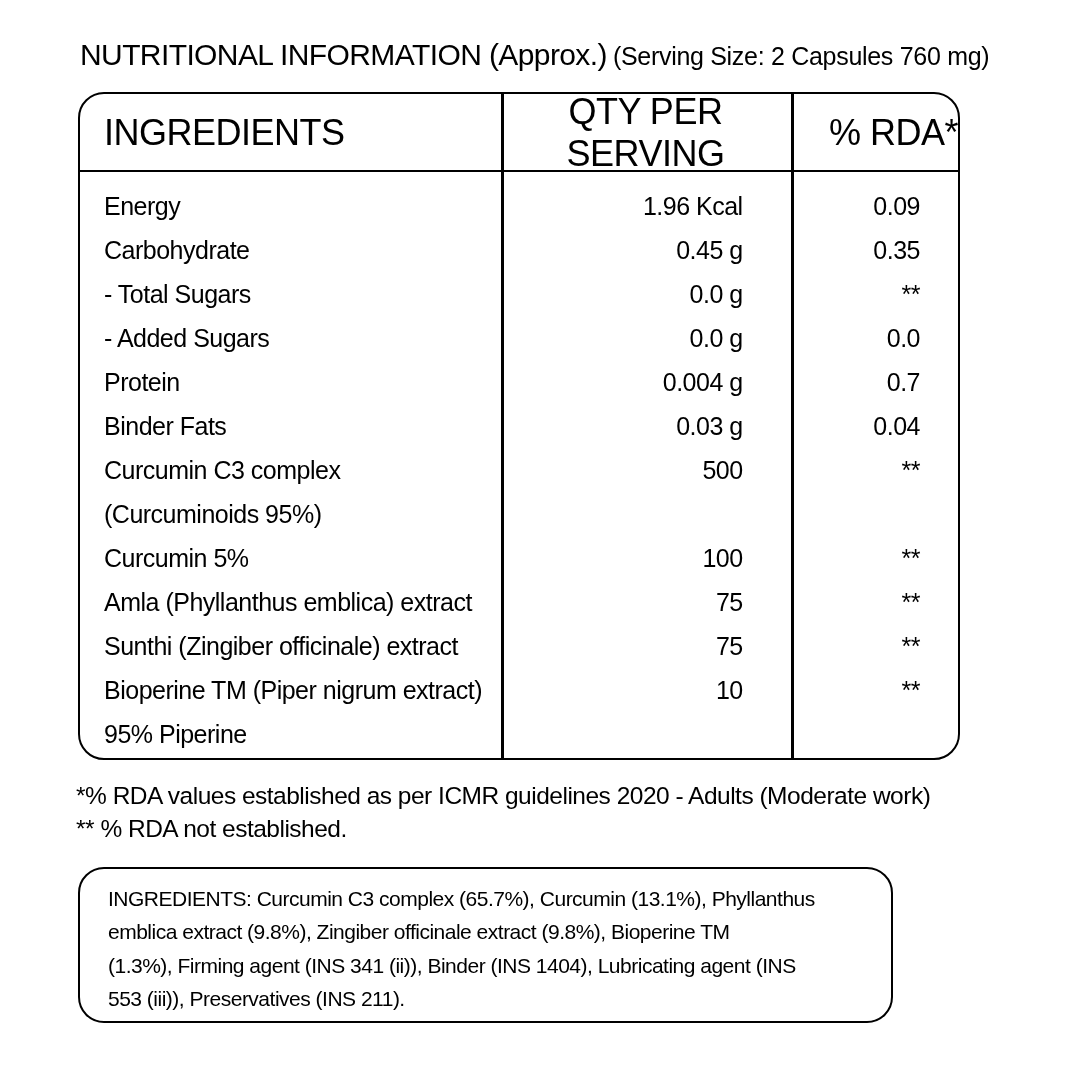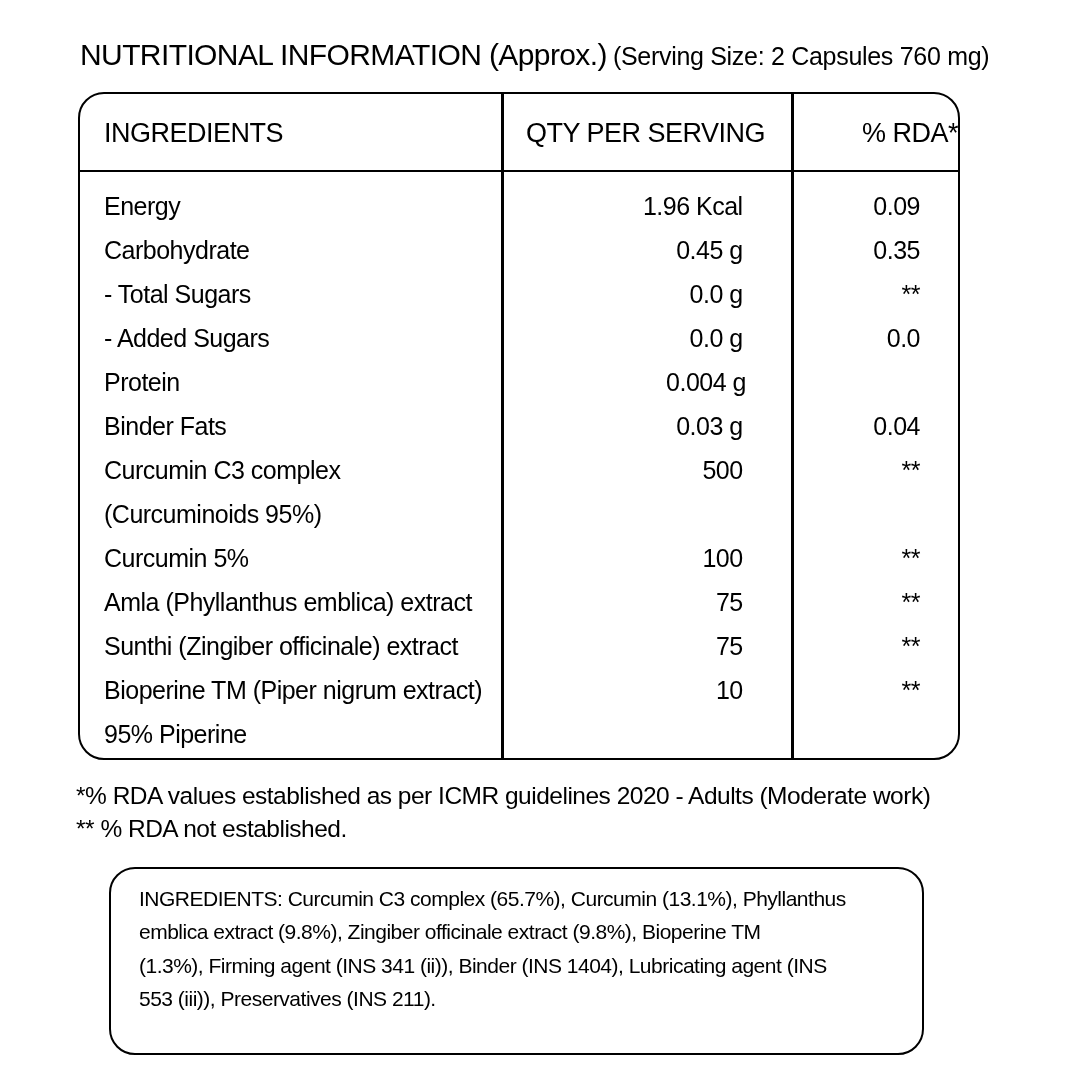--- a/index.html
+++ b/index.html
@@ -36,21 +36,21 @@
   .vline { position: absolute; top: 0; bottom: 0; width: 2.5px; background: #000; z-index: 3; }
   .vline1 { left: 421px; }
   .vline2 { left: 711px; }
   .hline-header {
     position: absolute; left: 0; right: 0; top: 75.5px; height: 2.5px;
     background: #000; z-index: 3;
   }
   .thead {
     position: absolute; left: 0; top: 0; right: 0; height: 78px;
     display: flex; align-items: center;
-    font-size: 27px; letter-spacing: -0.5px;
+    font-size: 36px; letter-spacing: -0.5px;
     z-index: 1;
   }
   .thead .h1 { width: 423px; padding-left: 24px; }
   .thead .h2 { width: 290px; text-align: center; }
   .thead .h3 { width: 169px; text-align: right; }
 
   .tbody {
     position: absolute; left: 0; top: 90px; right: 0;
     z-index: 1;
   }
@@ -65,26 +65,25 @@
   
   .footnotes {
     position: absolute; left: 76px; top: 780px;
     font-size: 24.5px; letter-spacing: -0.5px; line-height: 32.5px;
     white-space: nowrap;
   }
 
   
   .ibox {
     position: absolute; left: 78px; top: 867px;
-    width: 815px; height: 188px;
+    width: 815px; height: 156px;
     border: 2.5px solid #000;
     border-radius: 26px;
     background: #fff;
     padding: 13px 18px 0 28px;
-    margin-left: 31px;
   }
   .ibox .iline {
     font-size: 21px; letter-spacing: -0.5px; line-height: 33.4px;
     white-space: nowrap;
   }
 </style>
 </head>
 <body>
 
 <div class="page">
@@ -121,20 +120,21 @@
         <div class="c3">**</div>
       </div>
       <div class="trow">
         <div class="c1">- Added Sugars</div>
         <div class="c2">0.0 g</div>
         <div class="c3">0.0</div>
       </div>
       <div class="trow">
         <div class="c1">Protein</div>
         <div class="c2">0.004 g</div>
+        <div class="c3">0.7</div>
       </div>
       <div class="trow">
         <div class="c1">Binder Fats</div>
         <div class="c2">0.03 g</div>
         <div class="c3">0.04</div>
       </div>
       <div class="trow">
         <div class="c1">Curcumin C3 complex</div>
         <div class="c2">500</div>
         <div class="c3">**</div>

